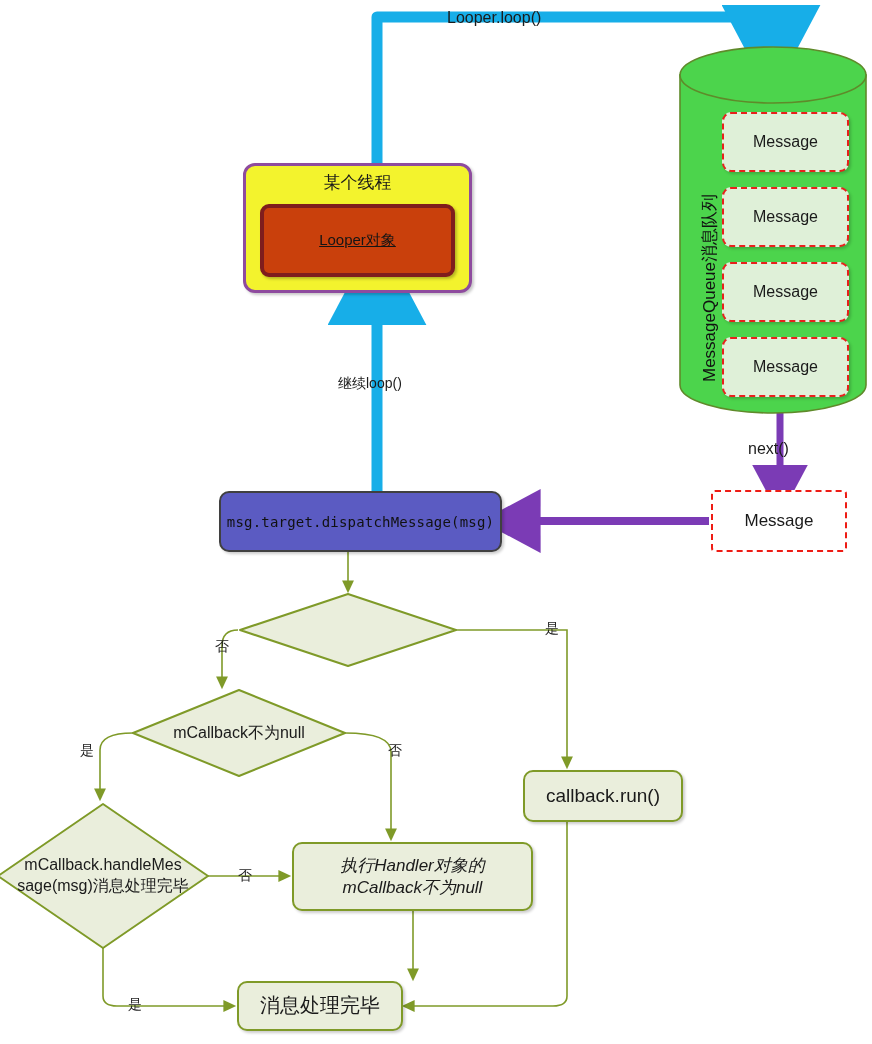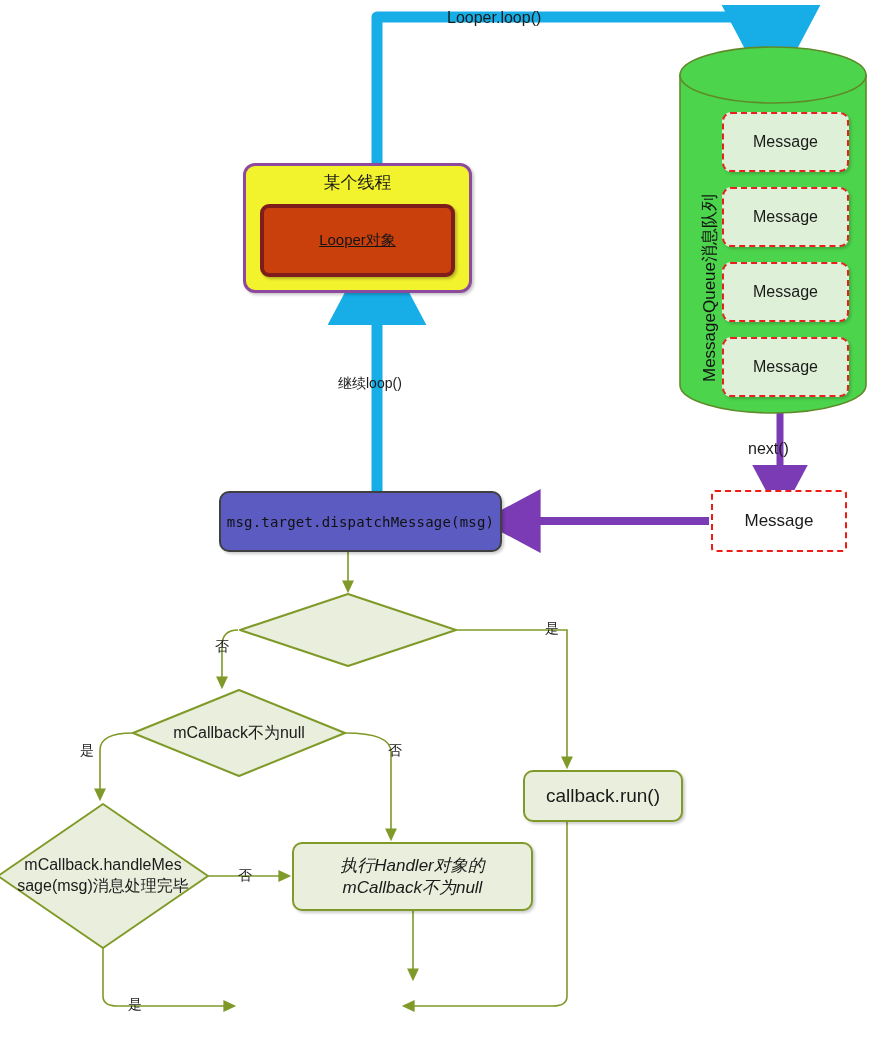--- a/index.html
+++ b/index.html
@@ -265,14 +265,15 @@
   <div class="elabel cn" style="left:238px; top:867px;">否</div>
   <div class="elabel cn" style="left:128px; top:996px;">是</div>
 
   <div class="node proc" style="left:485px; top:770px; width:160px; height:52px; font-size:19px;margin-left:38px;">callback.run()</div>
 
   <div class="node proc" style="left:292px; top:842px; width:241px; height:69px;font-style:italic;">
     <span>执行Handler对象的</span>
     <span>mCallback不为null</span>
   </div>
 
+  <div class="node proc" style="left:237px; top:981px; width:166px; height:50px; font-size:20px;">消息处理完毕</div>
 
 </div>
 
 </body></html>

